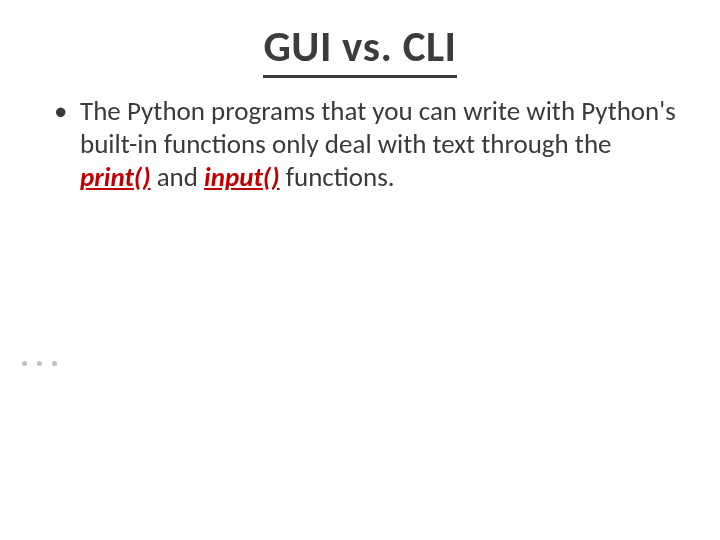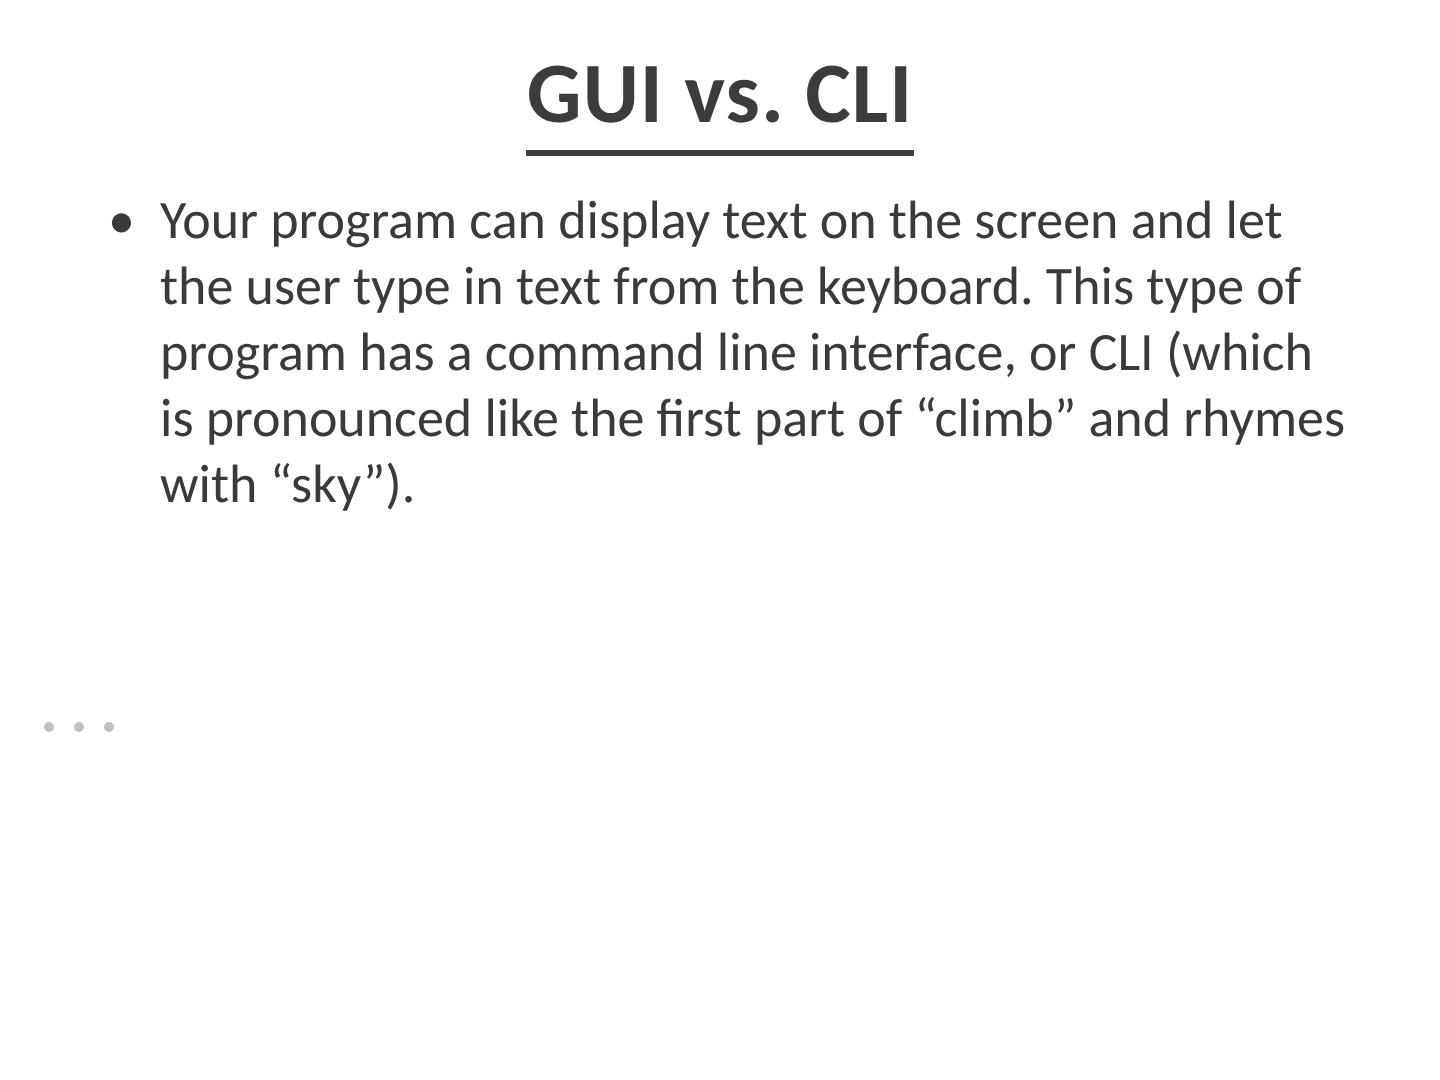--- a/index.html
+++ b/index.html
@@ -78,21 +78,21 @@
 <body>
 
 <div class="slide">
 
   <div class="title">
     <span class="u">GUI vs. CLI</span>
   </div>
 
   <ul class="body">
     <li>
-      <span>Your program can display text on the screen and let the user type in text from the keyboard. This type of program has a command line interface, or CLI (which is pronounced like the first part of “climb” and rhymes with “sky”).</span>
+      <span>The Python programs that you can write with Python's built-in functions only deal with text through the </span><span class="fn">print()</span><span> and </span><span class="fn">input()</span><span> functions.</span>
     </li>
   </ul>
 
   <div class="deco-dots">
     <span></span>
       <span></span>
       <span></span>
   </div>
 
 </div>

